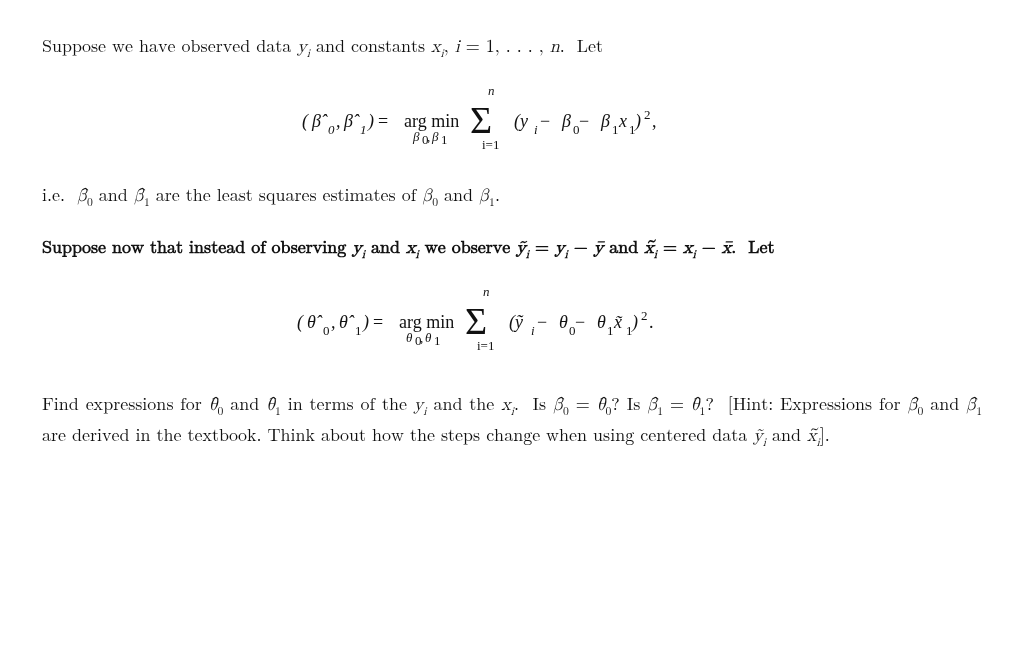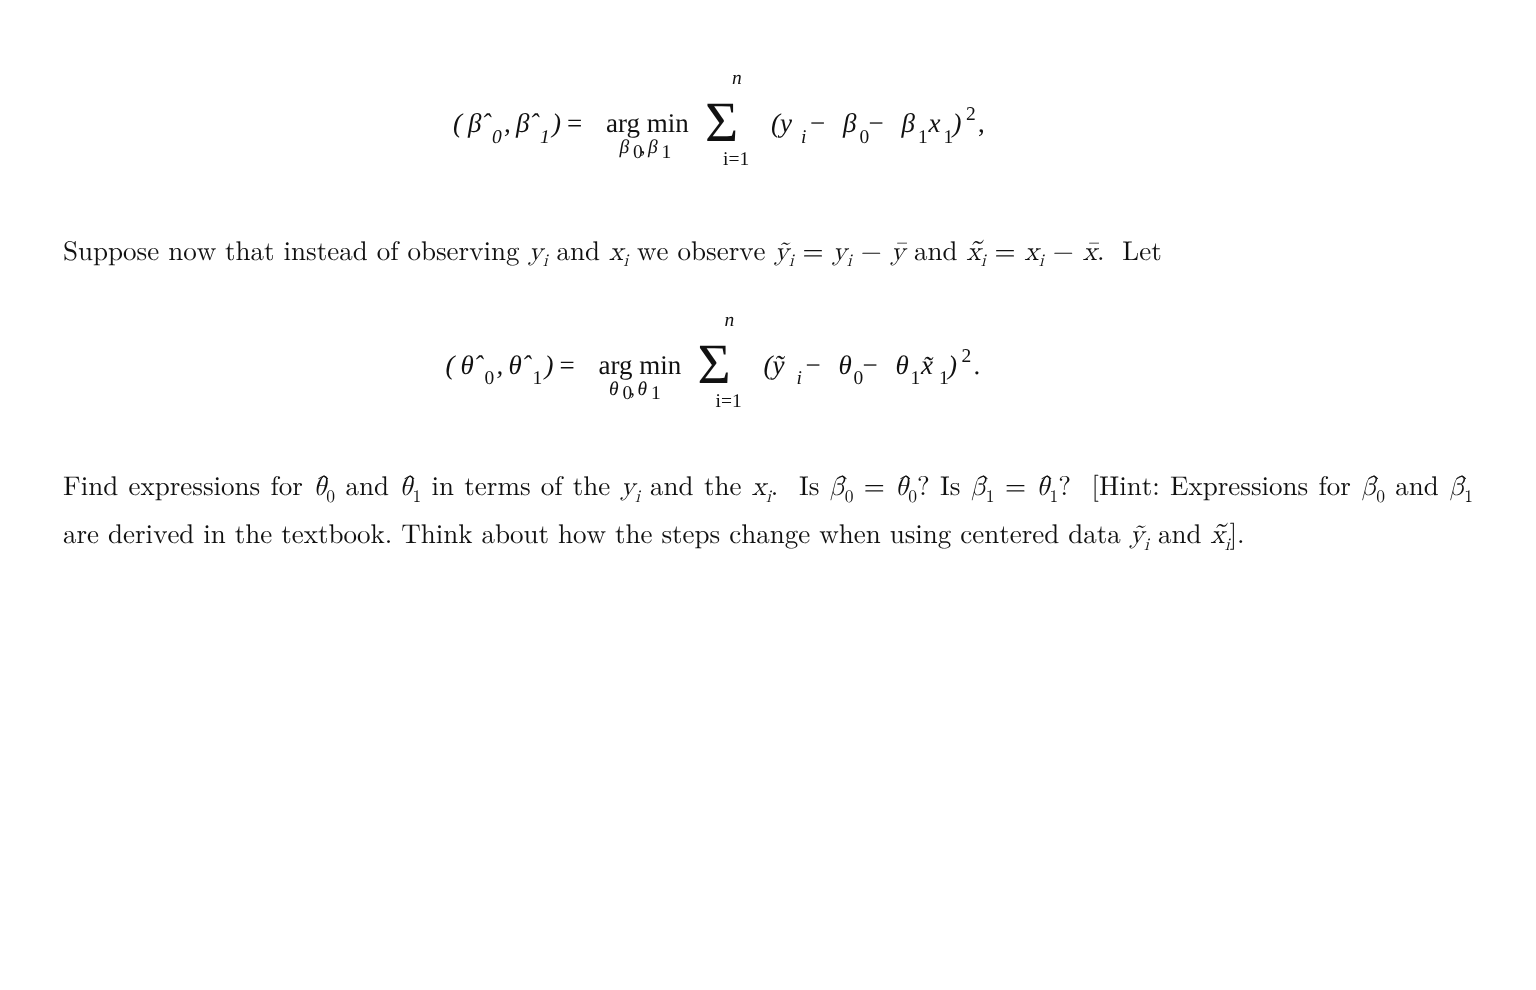--- a/index.html
+++ b/index.html
@@ -33,20 +33,23 @@
     }
     .math-svg-container svg {
       display: block;
     }
   </style>
 </head>
 <body>
 
 <div class="content">
 
+  <p>
+    Suppose we have observed data <span class="math-inline"><i>y</i><sub>i</sub></span> and constants <span class="math-inline"><i>x</i><sub>i</sub></span>, <i>i</i> = 1, . . . , <i>n</i>.&nbsp; Let
+  </p>
 
   <div class="math-svg-container">
     <svg xmlns="http://www.w3.org/2000/svg" width="440" height="80" viewBox="0 0 440 80">
       <defs>
         <style>
           text { font-family: 'Times New Roman', serif; fill: #111; }
           .normal { font-size: 18px; }
           .small { font-size: 13px; }
           .big { font-size: 38px; }
           .italic { font-style: italic; }
@@ -88,22 +91,25 @@
       <text x="309" y="46" class="normal italic">β</text>
       <text x="320" y="53" class="small upright">1</text>
       <text x="327" y="46" class="normal italic">x</text>
       <text x="337" y="53" class="small upright">1</text>
       <text x="343" y="46" class="normal italic">)</text>
       <text x="352" y="38" class="small upright">2</text>
       <text x="360" y="46" class="normal upright">,</text>
     </svg>
   </div>
 
+  <p>
+    i.e.&nbsp; <i>β̂</i><sub>0</sub> and <i>β̂</i><sub>1</sub> are the least squares estimates of <i>β</i><sub>0</sub> and <i>β</i><sub>1</sub>.
+  </p>
 
-  <p style="margin-top: 32px;">
+  <p style="margin-top: 20px; font-weight: bold;">
     Suppose now that instead of observing <i>y</i><sub><i>i</i></sub> and <i>x</i><sub><i>i</i></sub> we observe <i>ỹ</i><sub><i>i</i></sub> = <i>y</i><sub><i>i</i></sub> − <i>ȳ</i> and <i>x̃</i><sub><i>i</i></sub> = <i>x</i><sub><i>i</i></sub> − <i>x̄</i>.&nbsp; Let
   </p>
 
   <div class="math-svg-container">
     <svg xmlns="http://www.w3.org/2000/svg" width="450" height="80" viewBox="0 0 450 80">
       <defs>
         <style>
           text { font-family: 'Times New Roman', serif; fill: #111; }
           .normal { font-size: 18px; }
           .small { font-size: 13px; }

